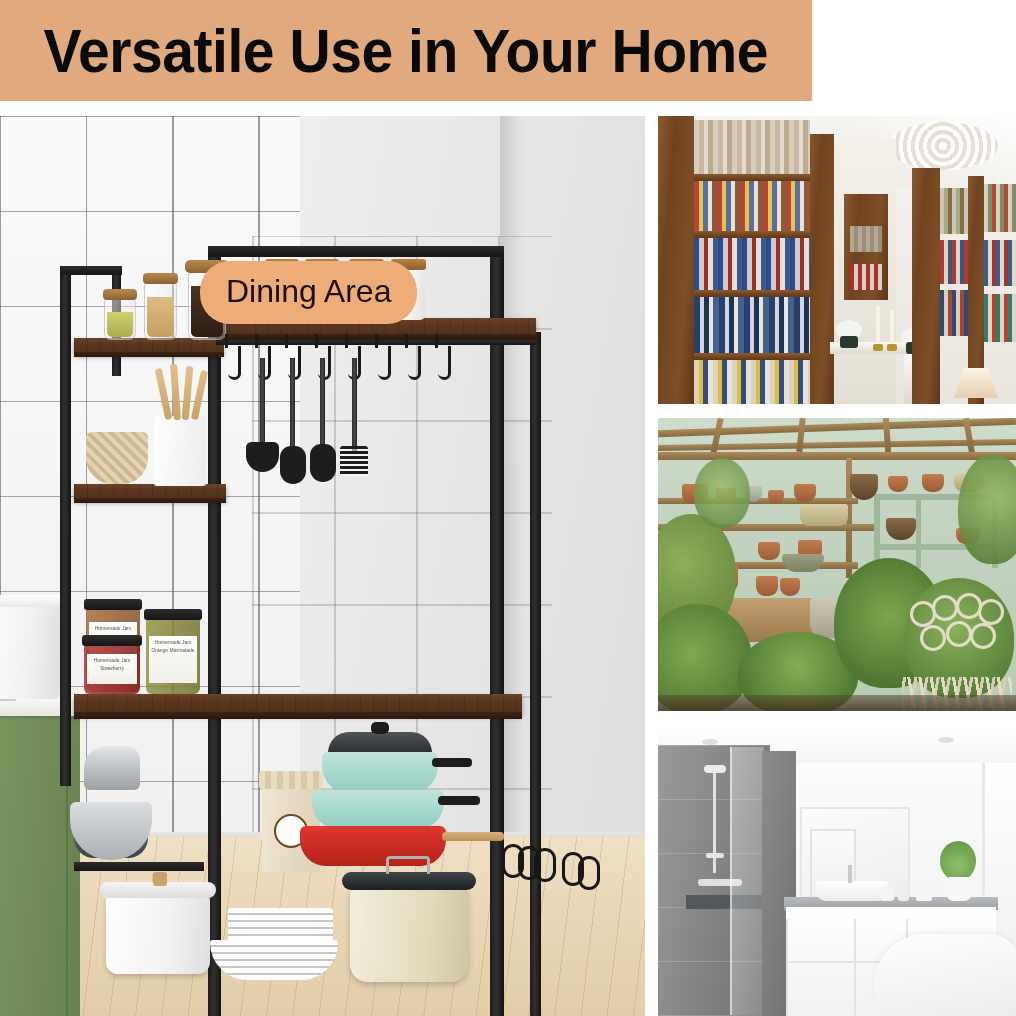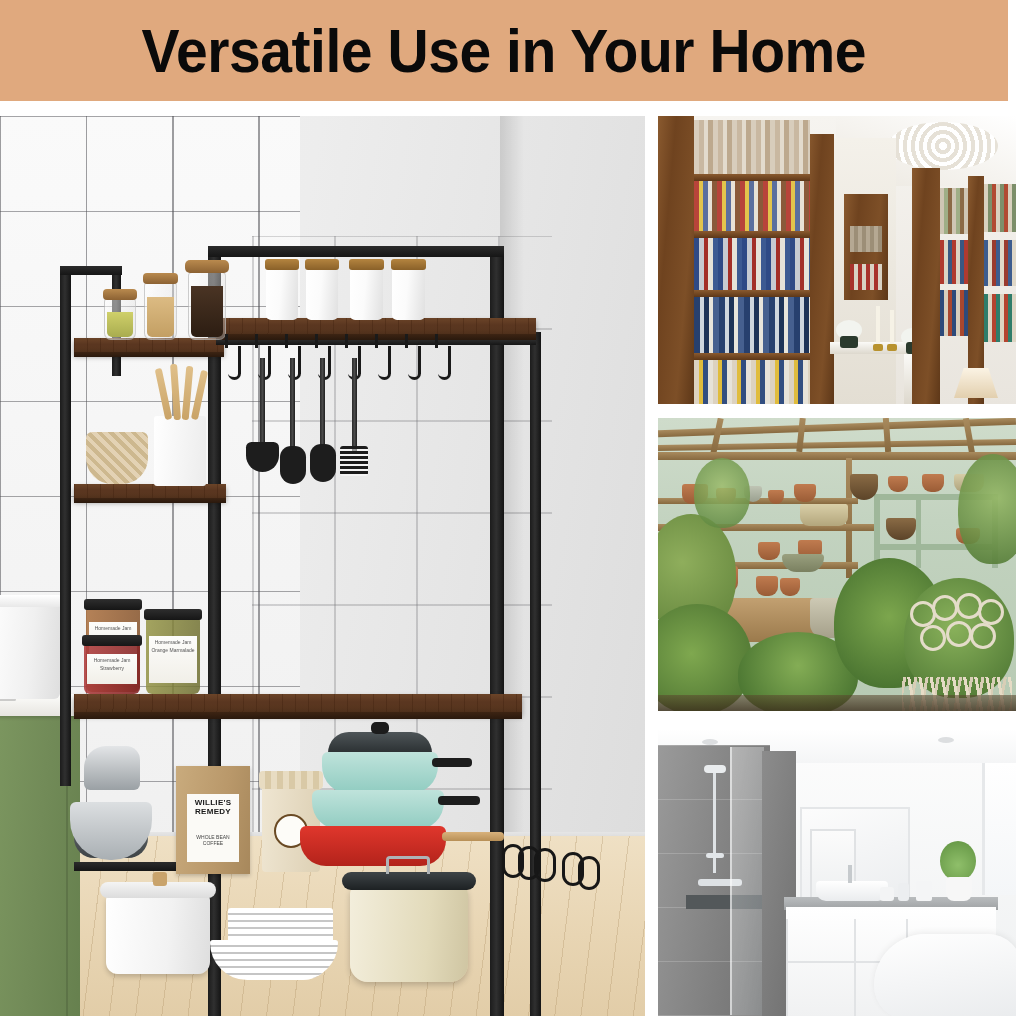--- a/index.html
+++ b/index.html
@@ -3,21 +3,21 @@
 <meta charset="utf-8">
 <style>
   * { margin:0; padding:0; box-sizing:border-box; }
   html,body { width:1016px; height:1016px; background:#fff; overflow:hidden; }
   body { font-family:"Liberation Sans", sans-serif; }
 
   .page { position:relative; width:1016px; height:1016px; background:#fff; }
 
   
   .header {
-    position:absolute; left:0; top:0; width:1008px; height:101px;
+    position:absolute; left:0; top:0; width:812px; height:101px;
     background:#e0a97e; display:flex; align-items:center; justify-content:center;
   }
   .header-title {
     font-family:"Liberation Sans", sans-serif;
     font-weight:bold; font-size:62px; color:#0a0a0a;
     letter-spacing:-0.5px; transform:scaleX(0.92); transform-origin:center;
     white-space:nowrap; line-height:1;
   }
 
   
@@ -419,27 +419,20 @@
         <span class="jam-label" style="top:18px;height:62%;">Homemade Jam<br>Orange Marmalade</span>
       </div>
 
 
       <div class="beam" style="left:14px;top:616px;width:130px;height:9px;"></div>
 
       <div class="mixer-base" style="top:560px;left:14px;width:74px;height:52px;"></div>
       <div class="mixer-bowl" style="top:556px;left:10px;width:82px;height:58px;"></div>
       <div class="mixer-head" style="top:500px;left:24px;width:56px;height:44px;"></div>
 
-      <div class="coffee-bag" style="left:116px;top:520px;">
-        <div class="coffee-label">
-          <b>WILLIE'S</b>
-          <b>REMEDY</b>
-          <i>WHOLE BEAN COFFEE</i>
-        </div>
-      </div>
 
       <div class="honey" style="left:202px;top:534px;">
         <span class="honey-cloth"></span>
         <span class="honey-seal"></span>
       </div>
 
       <div class="pot-lid" style="left:268px;top:486px;width:104px;height:24px;"></div>
       <div class="pot-knob" style="left:311px;top:476px;"></div>
       <div class="pot-mint" style="left:262px;top:506px;width:116px;height:42px;"></div>
       <div class="pan-handle" style="left:372px;top:512px;width:40px;background:#1d1d1d;"></div>
@@ -463,20 +456,21 @@
       </div>
       <div class="plates" style="left:168px;top:662px;"></div>
       <div class="plates2" style="left:150px;top:694px;"></div>
       <div class="cream-pot" style="left:290px;top:640px;">
         <span class="cream-lid"></span>
         <span class="cream-handle"></span>
       </div>
 
     </div>
 
+    <div class="pill pill-dining">Dining Area</div>
   </div>
 
   <div class="panel study-panel">
     <div class="st-wall"></div>
     <div class="st-ceiling"></div>
     <div class="st-medallion"></div>
 
     <div class="bookcase" style="left:0;top:0;width:36px;height:288px;"></div>
     <div class="bookcase" style="left:150px;top:18px;width:26px;height:270px;"></div>
     <div class="books" style="left:36px;top:4px;width:116px;height:54px;

